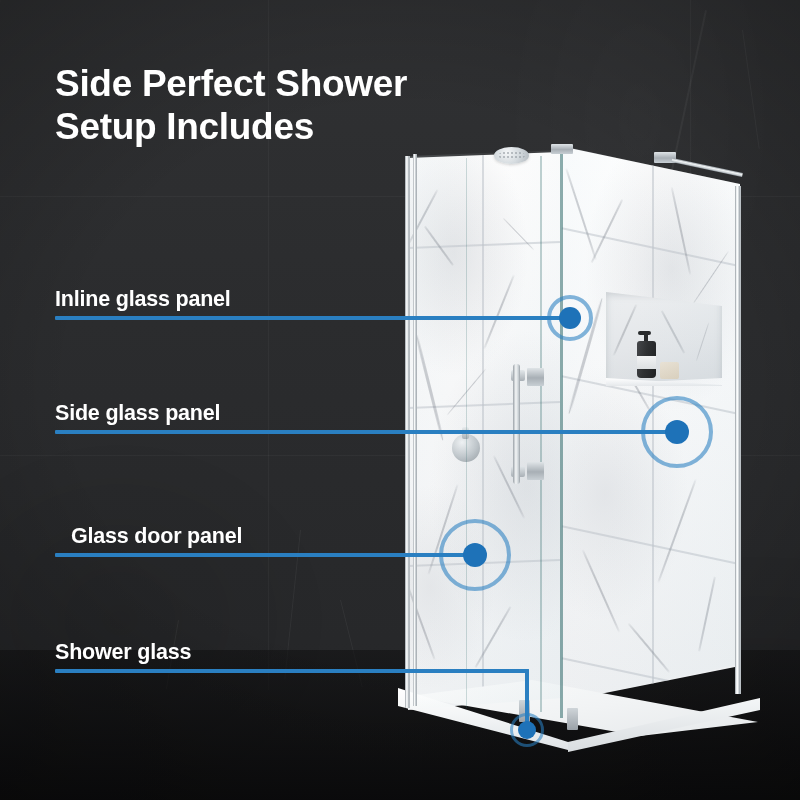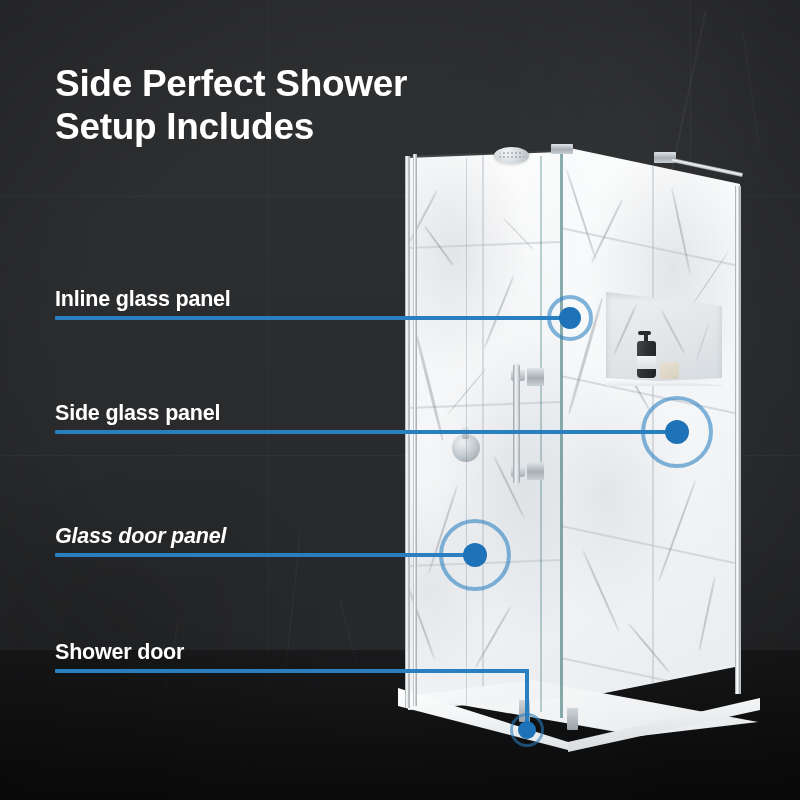--- a/index.html
+++ b/index.html
@@ -379,31 +379,31 @@
 
   <div class="label-group" style="left:55px;top:384px;width:300px;height:56px;">
     <div class="label-text">Side glass panel</div>
   </div>
   <div class="leader" style="left:55px;top:430px;width:622px;"></div>
   <div class="marker" style="left:677px;top:432px;width:72px;height:72px;">
     <div class="ring" style="width:72px;height:72px;"></div>
     <div class="dot" style="width:24px;height:24px;"></div>
   </div>
 
-  <div class="label-group" style="left:55px;top:507px;width:300px;height:56px;font-style:italic;">
+  <div class="label-group" style="left:71px;top:507px;width:300px;height:56px;">
     <div class="label-text">Glass door panel</div>
   </div>
   <div class="leader" style="left:55px;top:553px;width:420px;"></div>
   <div class="marker" style="left:475px;top:555px;width:72px;height:72px;">
     <div class="ring" style="width:72px;height:72px;"></div>
     <div class="dot" style="width:24px;height:24px;"></div>
   </div>
 
   <div class="label-group" style="left:55px;top:623px;width:300px;height:56px;">
-    <div class="label-text">Shower door</div>
+    <div class="label-text">Shower glass</div>
   </div>
   <div class="leader" style="left:55px;top:669px;width:474px;"></div>
   <div class="leader-v" style="left:525px;top:669px;height:63px;"></div>
   <div class="marker" style="left:527px;top:730px;width:34px;height:34px;">
     <div class="ring" style="width:34px;height:34px;border-width:3.5px;"></div>
     <div class="dot" style="width:18px;height:18px;"></div>
   </div>
 
 </div>
 

